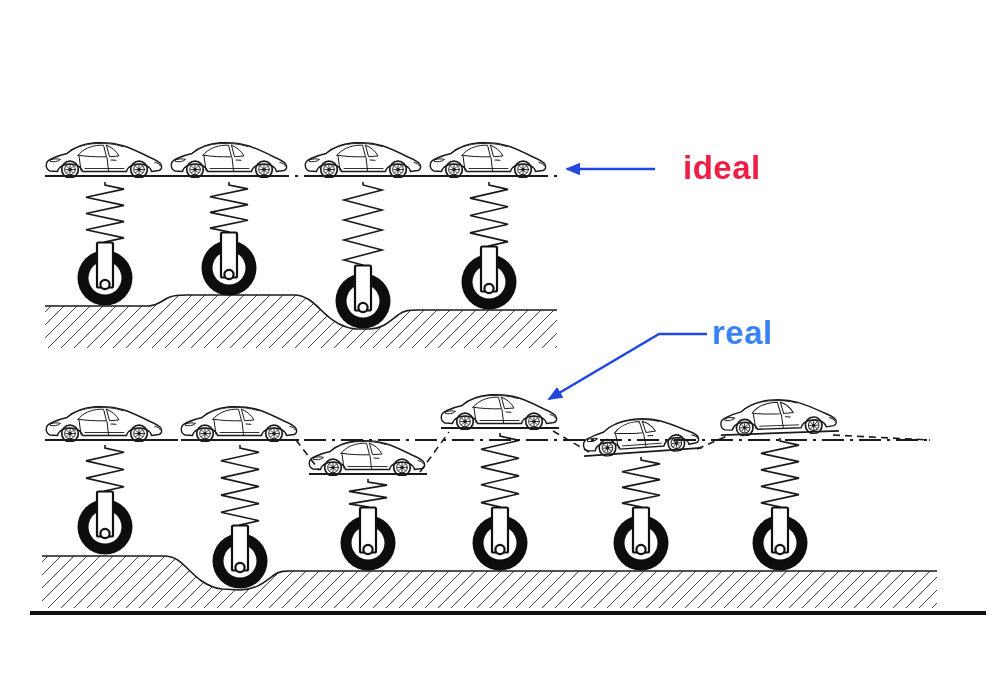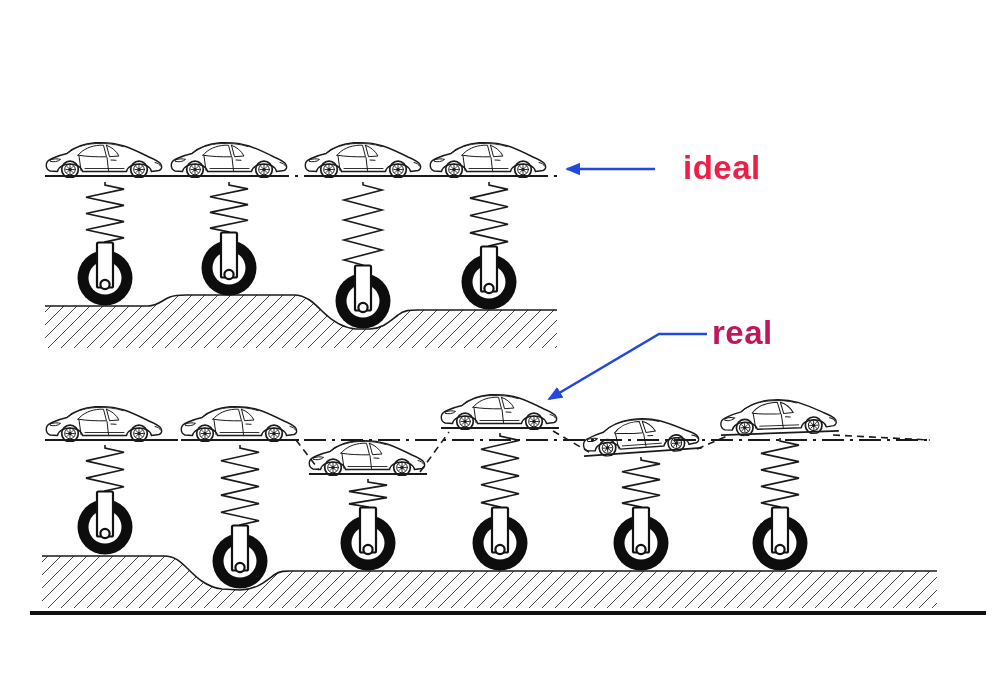--- a/index.html
+++ b/index.html
@@ -119,14 +119,14 @@
           <line x1="721" y1="401" x2="839" y2="401" stroke="#1a1a1a" stroke-width="1.8" transform="rotate(-2 780 403)"></line>
           <use href="#car" x="720" y="365" width="120" height="38" transform="rotate(-2 780 403)"></use>
         </g>
         <polyline points="655,137 567,137" fill="none" stroke="#2148df" stroke-width="2.6" marker-end="url(#ah)"></polyline>
         <polyline points="707,302 659,302 549,367" fill="none" stroke="#2148df" stroke-width="2.6" marker-end="url(#ah)"></polyline>
         <line x1="30" y1="581" x2="986" y2="581" stroke="#111" stroke-width="4"></line>
       </g>
   </svg>
 
   <div class="lbl lbl-ideal" style="color: rgb(239, 30, 69);">ideal</div>
-  <div class="lbl lbl-real" style="color: #be185d;">real</div>
+  <div class="lbl lbl-real" style="color: #3b82f6;">real</div>
 </div>
 
 </body></html>

